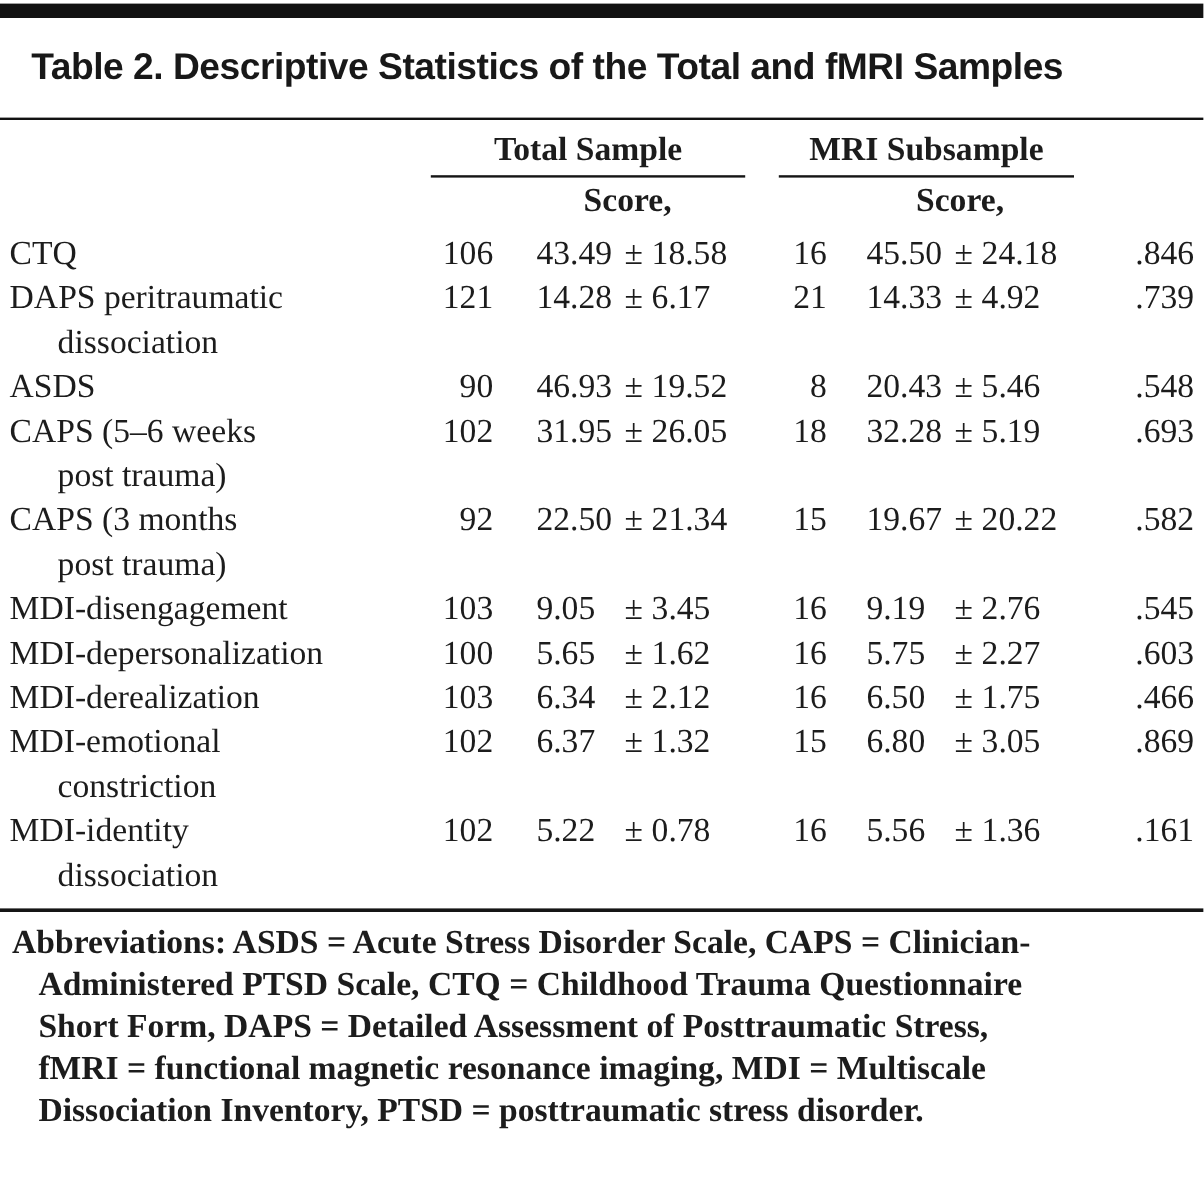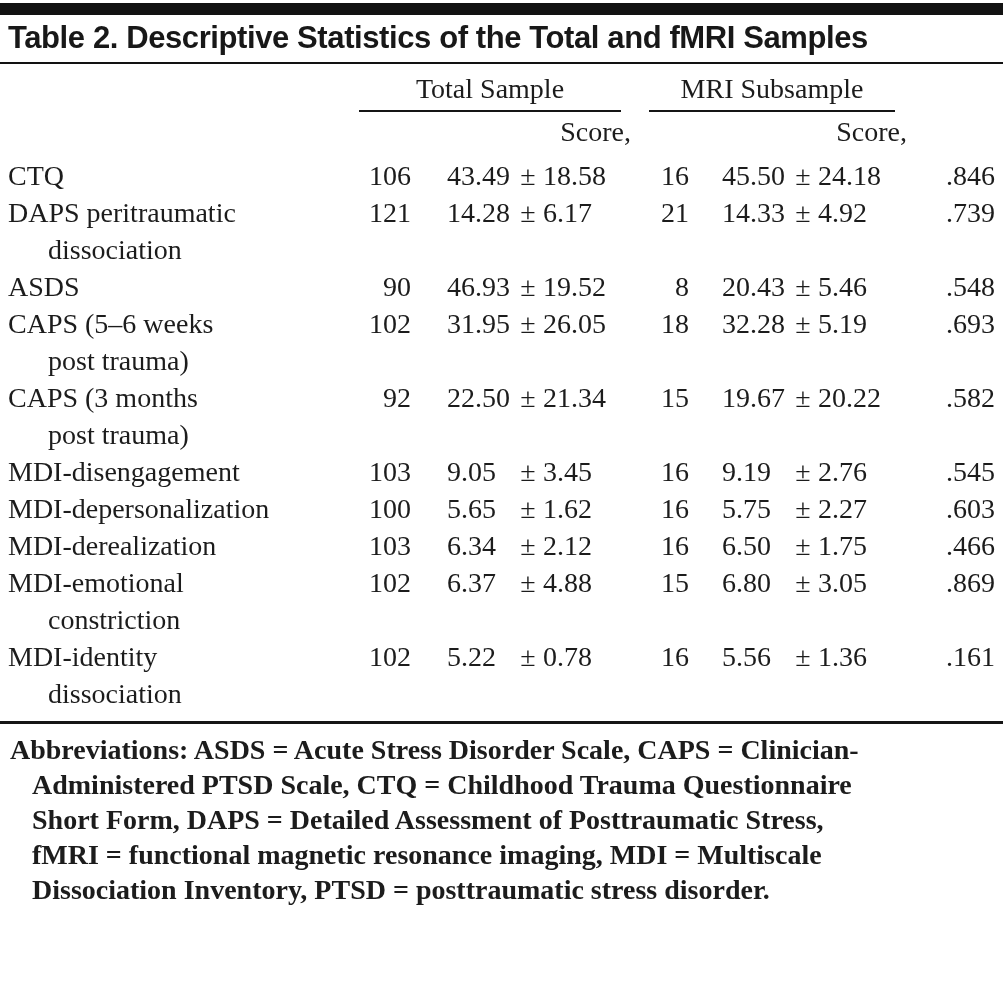--- a/index.html
+++ b/index.html
@@ -4,32 +4,32 @@
 <style>
   html,body { margin:0; padding:0; }
   body {
     width:1003px; height:994px; background:#ffffff; overflow:hidden;
     font-family:"Liberation Serif", serif; color:#1c1c1c;
   }
   .topbar { margin-top:3px; height:12px; background:#121212; }
   .title {
     font-family:"Liberation Sans", sans-serif; font-weight:700;
     font-size:31px; line-height:36px; letter-spacing:-0.4px;
-    margin:0; padding:5px 8px 6px 8px; color:#181818;
+    margin:18px; padding:5px 8px 6px 8px; color:#181818;
   }
   .title-rule { height:2px; background:#121212; }
   table { width:1003px; border-collapse:collapse; table-layout:fixed; font-size:28px; }
   col.c1{width:350px} col.c2{width:64px} col.c3{width:218px}
   col.c4{width:60px} col.c5{width:216px} col.c6{width:95px}
-  th { font-weight:normal; }
+  th { font-weight:bold; }
   tr.grp-row th { padding-top:8px; vertical-align:bottom; }
   .grp-box { text-align:center; line-height:34px; padding-bottom:4px; border-bottom:2px solid #151515; }
   .grp-box.g1 { margin:0 10px 0 8px; }
   .grp-box.g2 { margin:0 12px 0 16px; }
-  tr.score-row th { text-align:right; line-height:36px; }
+  tr.score-row th { text-align:center; line-height:36px; }
   tr.colhead-row th { line-height:38px; padding-bottom:2px; border-bottom:3px solid #151515; }
   th.scale-h { text-align:left; padding-left:8px; }
   th.n-h { text-align:center; }
   th.mean-h { text-align:center; }
   th.p-h { text-align:right; padding-right:18px; font-style:italic; }
   tbody td { vertical-align:top; line-height:37px; padding:0; }
   tbody tr:first-child td { padding-top:6px; }
   td.c-scale { padding-left:8px; }
   td.c-scale .l2 { padding-left:40px; }
   td.c-n { text-align:right; padding-right:3px; }
@@ -162,21 +162,21 @@
         <td class="c-n">16</td>
         <td class="c-mean2"><span class="m">6.50</span><span class="pm">±</span><span class="s">1.75</span></td>
         <td class="c-p">.466</td>
       </tr>
       <tr>
         <td class="c-scale">
           <div class="l1">MDI-emotional</div>
           <div class="l2">constriction</div>
         </td>
         <td class="c-n">102</td>
-        <td class="c-mean1"><span class="m">6.37</span><span class="pm">±</span><span class="s">4.88</span></td>
+        <td class="c-mean1"><span class="m">6.37</span><span class="pm">±</span><span class="s">1.32</span></td>
         <td class="c-n">15</td>
         <td class="c-mean2"><span class="m">6.80</span><span class="pm">±</span><span class="s">3.05</span></td>
         <td class="c-p">.869</td>
       </tr>
       <tr>
         <td class="c-scale">
           <div class="l1">MDI-identity</div>
           <div class="l2">dissociation</div>
         </td>
         <td class="c-n">102</td>

